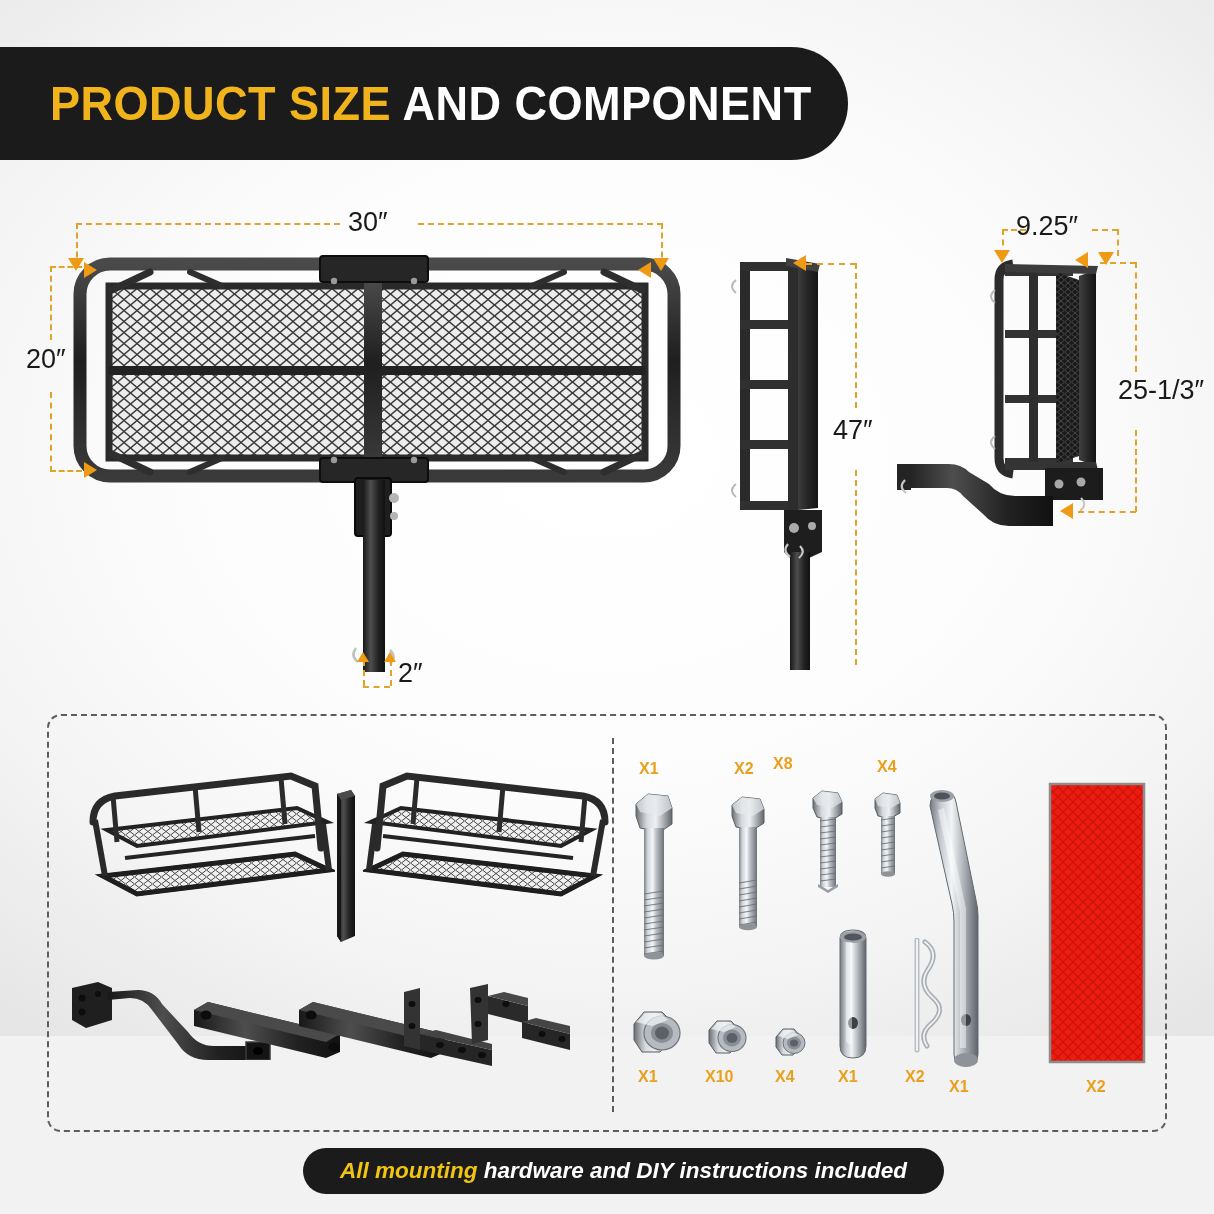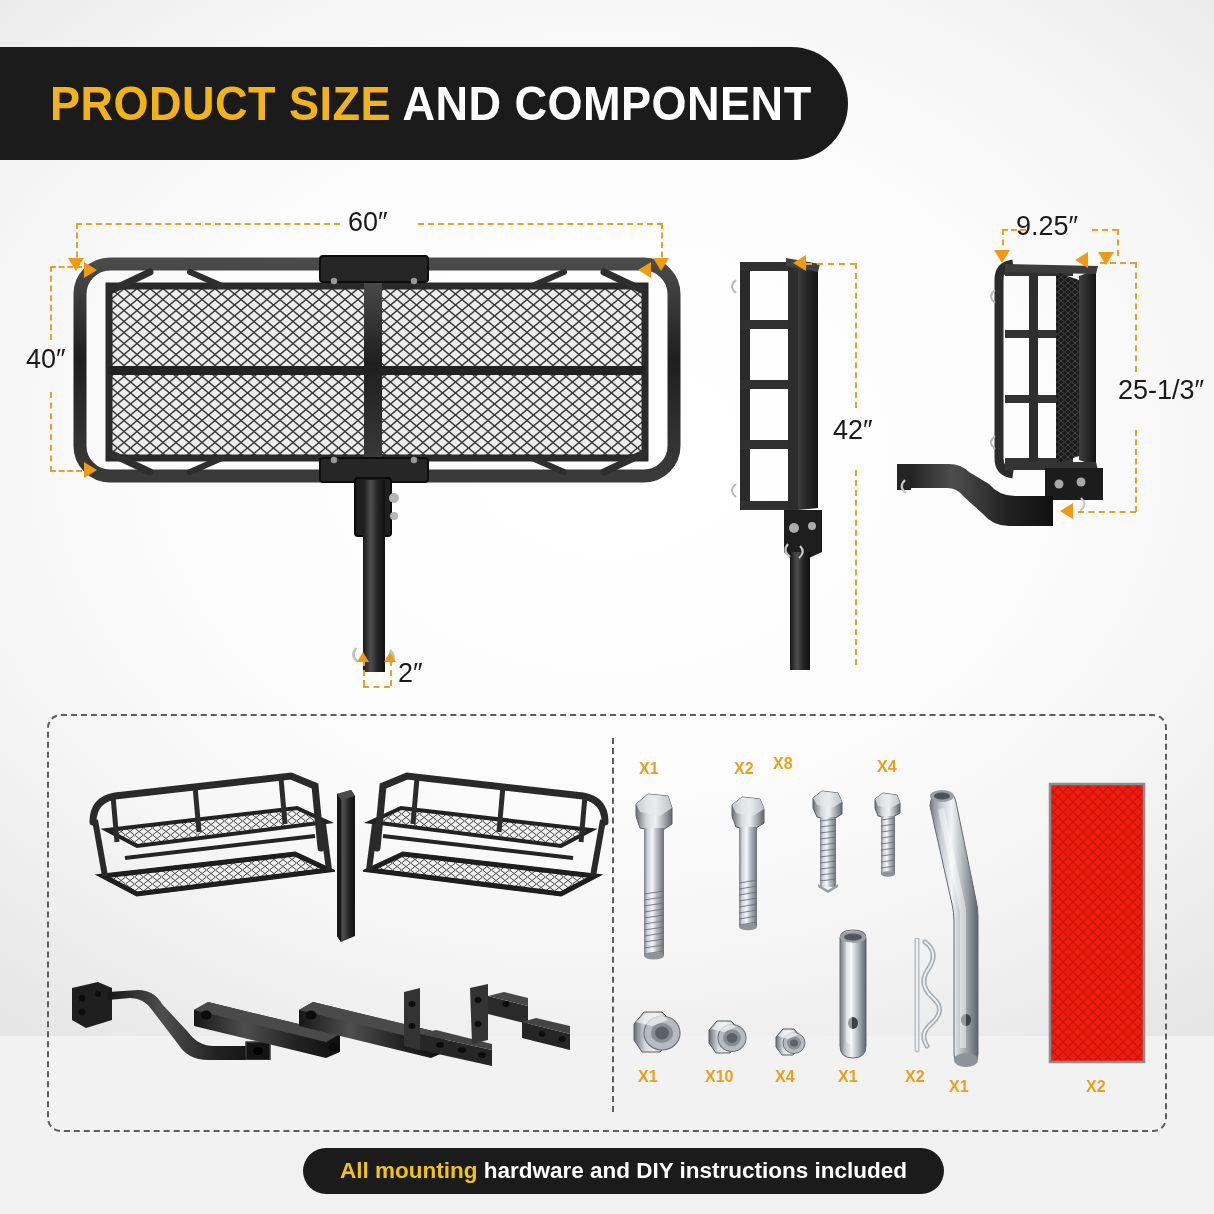--- a/index.html
+++ b/index.html
@@ -91,21 +91,21 @@
   
   #footer-banner{
     position:absolute; left:303px; top:1148px;
     width:641px; height:46px;
     background:#1b1b1b;
     border-radius:26px;
     display:flex; align-items:center; justify-content:center;
     z-index:6;
   }
   #footer-text{
-    font-size:22.5px; font-weight:bold; 
+    font-size:22.5px; font-weight:bold; font-style:italic;
     white-space:nowrap; line-height:1;
   }
   .f-yellow{ color:#F1C413; }
   .f-white{ color:#ffffff; }
 </style>
 </head>
 <body>
 
 <div id="stage">
 
@@ -167,31 +167,31 @@
 
       <rect x="291" y="230" width="22" height="192" fill="url(#shankgrad)"></rect>
 
       <path d="M284,398 q-6,8 2,14" stroke="#c2c2c2" stroke-width="2.5" fill="none"></path>
       <path d="M318,400 q7,7 0,14" stroke="#c2c2c2" stroke-width="2.5" fill="none"></path>
     </svg>
   </div>
 
   <div class="dline-h" style="left:76px; top:223px; width:264px;"></div>
   <div class="dline-h" style="left:418px; top:223px; width:245px;"></div>
-  <div class="dim-label" style="left:348px; top:207px;">60″</div>
+  <div class="dim-label" style="left:348px; top:207px;">30″</div>
   <div class="dline-v" style="left:76px; top:223px; height:44px;"></div>
   <div class="dline-v" style="left:661px; top:223px; height:44px;"></div>
   <div class="arrow ar-down" style="left:68px; top:258px;"></div>
   <div class="arrow ar-down" style="left:653px; top:258px;"></div>
   <div class="arrow ar-right" style="left:84px; top:262px;"></div>
   <div class="arrow ar-left" style="left:638px; top:262px;"></div>
 
   <div class="dline-v" style="left:50px; top:266px; height:74px;"></div>
   <div class="dline-v" style="left:50px; top:392px; height:80px;"></div>
-  <div class="dim-label" style="left:26px; top:344px;">40″</div>
+  <div class="dim-label" style="left:26px; top:344px;">20″</div>
   <div class="dline-h" style="left:50px; top:266px; width:32px;"></div>
   <div class="dline-h" style="left:50px; top:470px; width:32px;"></div>
   <div class="arrow ar-right" style="left:84px; top:462px;"></div>
 
   <div class="dline-v" style="left:363px; top:660px; height:26px;"></div>
   <div class="dline-v" style="left:390px; top:660px; height:26px;"></div>
   <div class="dline-h" style="left:363px; top:686px; width:27px;"></div>
   <div class="arrow ar-sm ar-up" style="left:357px; top:652px;"></div>
   <div class="arrow ar-sm ar-up" style="left:384px; top:652px;"></div>
   <div class="dim-label" style="left:398px; top:658px;">2″</div>
@@ -229,21 +229,21 @@
       <rect x="64" y="300" width="20" height="118" fill="url(#shankgrad)"></rect>
 
       <path d="M62,292 q-6,7 2,13" stroke="#c8c8c8" stroke-width="2.2" fill="none"></path>
       <path d="M74,294 q6,6 -1,12" stroke="#c8c8c8" stroke-width="2.2" fill="none"></path>
     </svg>
   </div>
 
   <div class="dline-h" style="left:806px; top:263px; width:50px;"></div>
   <div class="dline-v" style="left:855px; top:263px; height:145px;"></div>
   <div class="dline-v" style="left:855px; top:470px; height:195px;"></div>
-  <div class="dim-label" style="left:833px; top:415px;">42″</div>
+  <div class="dim-label" style="left:833px; top:415px;">47″</div>
   <div class="arrow ar-left" style="left:793px; top:255px;"></div>
 
   <div class="art" style="left:893px; top:250px; width:240px; height:280px;">
     <svg width="240" height="280" viewBox="0 0 240 280">
       <defs>
         <pattern id="mesh2" width="7" height="6" patternUnits="userSpaceOnUse">
           <rect width="7" height="6" fill="#1a1a1a"></rect>
           <path d="M0,3 L3.5,0 L7,3 L3.5,6 Z" fill="none" stroke="#4a4a4a" stroke-width="0.9"></path>
         </pattern>
         <linearGradient id="backpanel" x1="0" y1="0" x2="1" y2="0">

